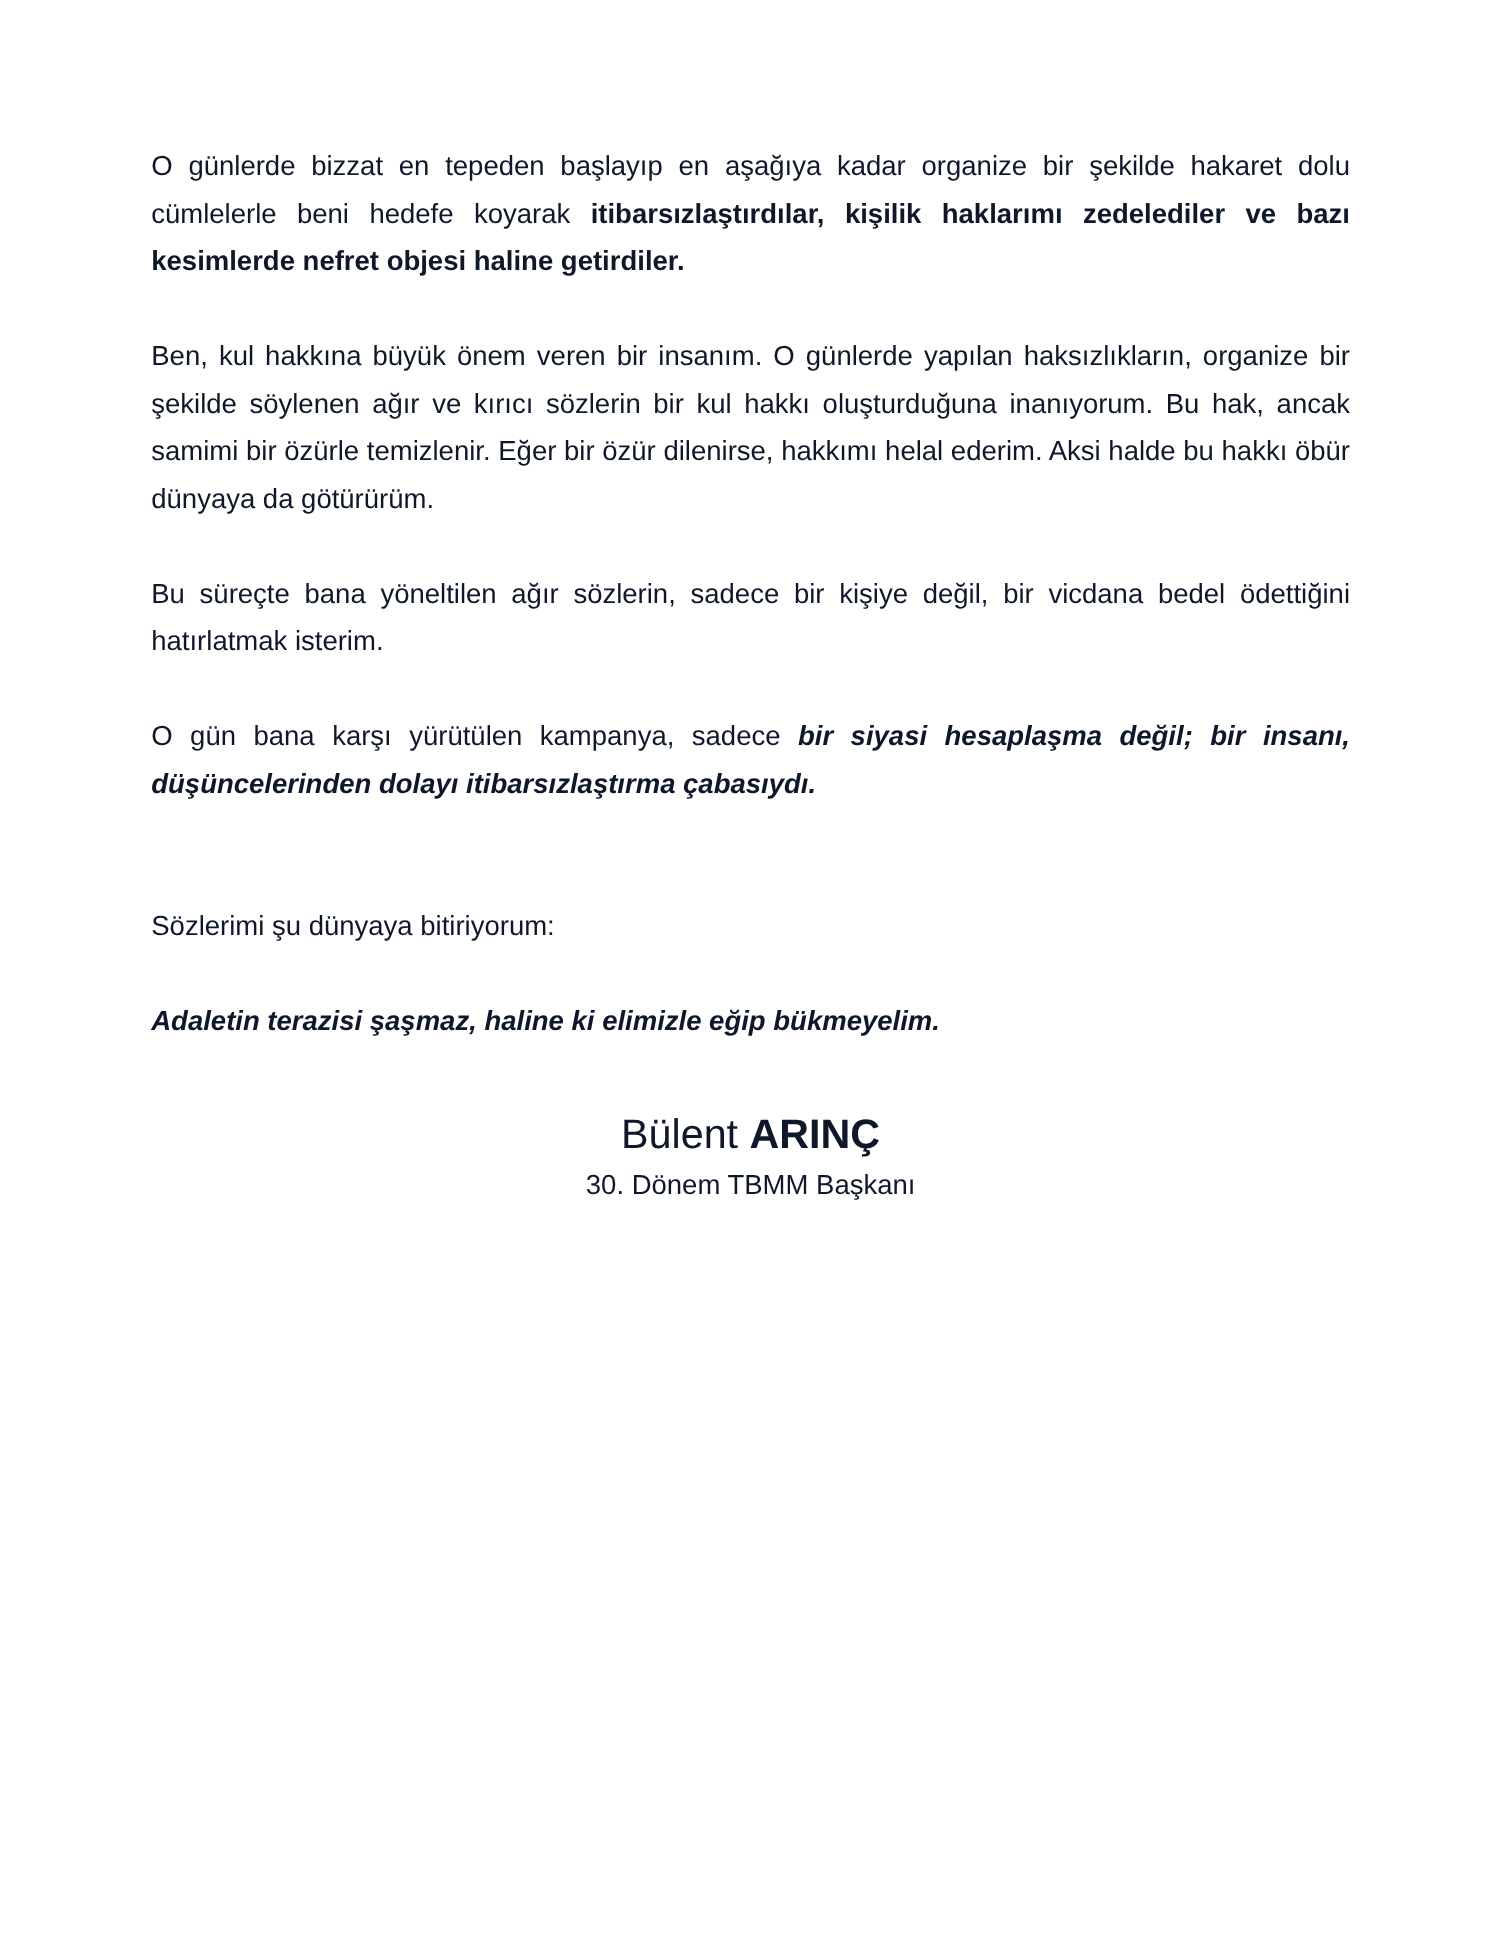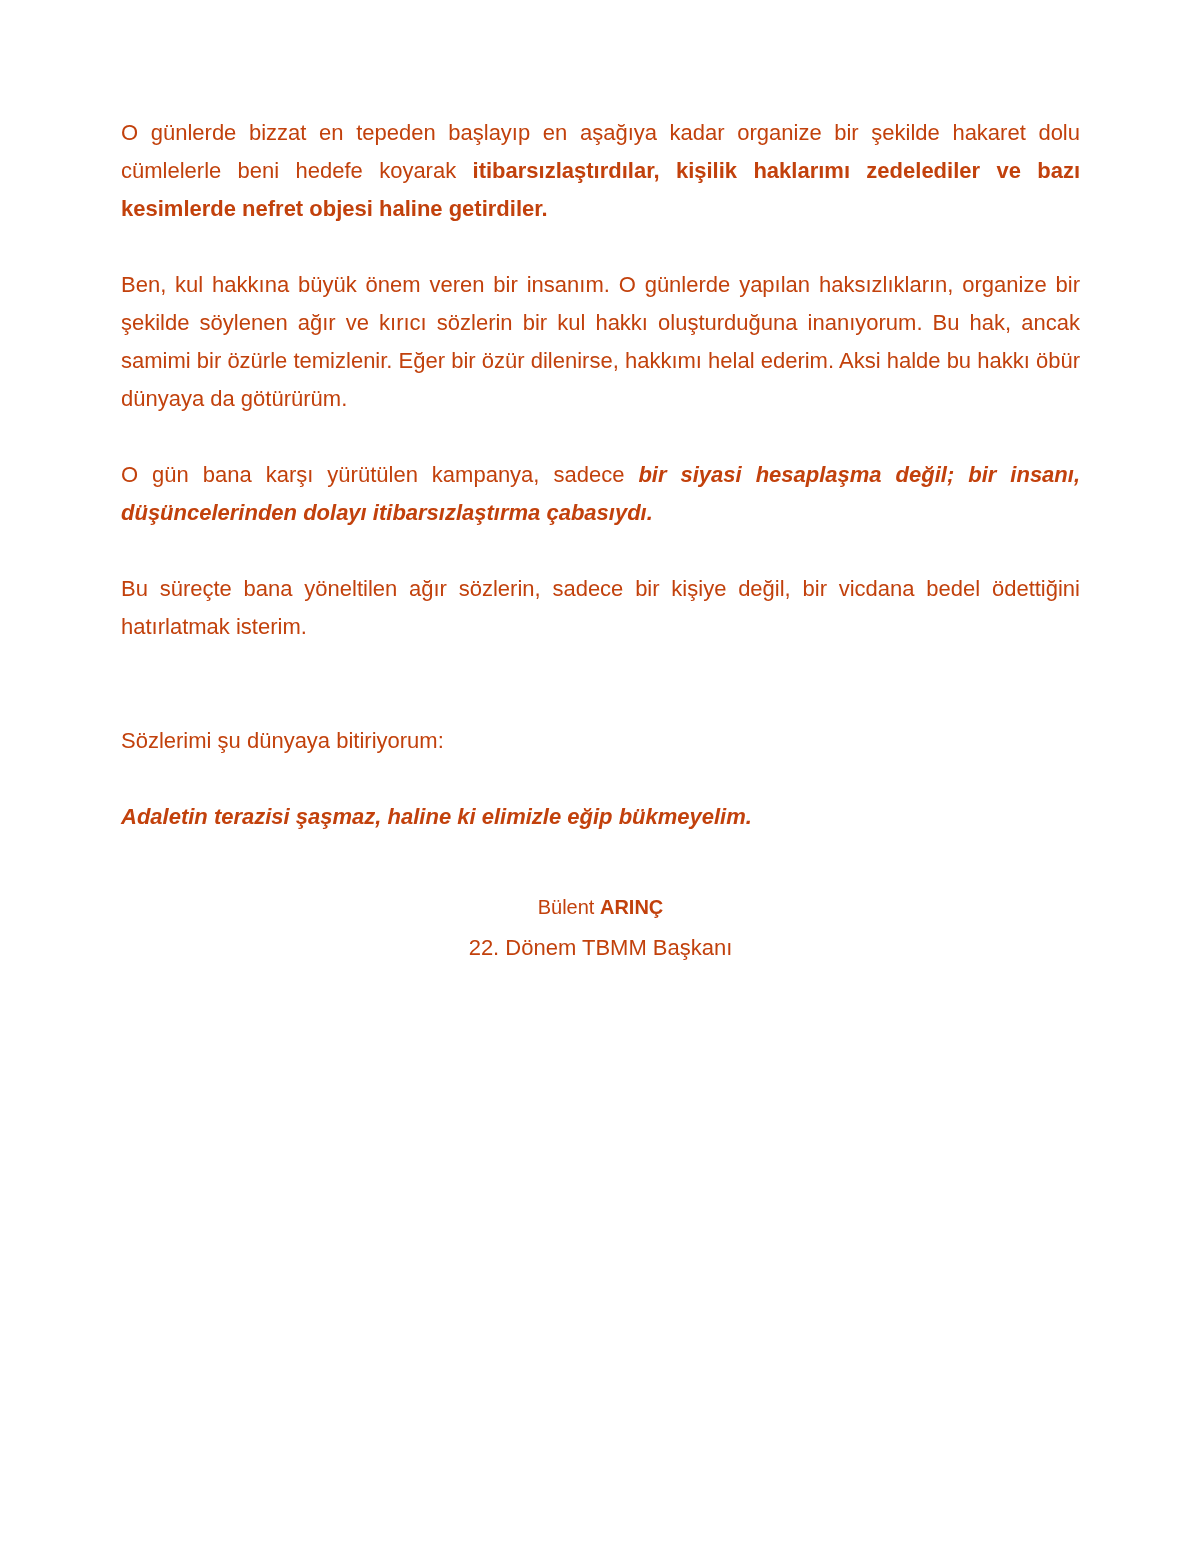--- a/index.html
+++ b/index.html
@@ -6,21 +6,21 @@
     margin: 0;
     padding: 0;
     background: #ffffff;
   }
   .page {
     position: relative;
     width: 1200px;
     height: 1552px;
     background: #ffffff;
     font-family: "Liberation Sans", sans-serif;
-    color: #c2410c;
+    color: #0f172a;
     overflow: hidden;
   }
   .content {
     position: absolute;
     left: 121px;
     top: 114px;
     width: 959px;
     font-size: 22px;
     line-height: 38px;
     text-align: justify;
@@ -29,21 +29,21 @@
     margin: 0 0 38px 0;
   }
   .run-regular { font-weight: normal; font-style: normal; }
   .run-bold { font-weight: bold; font-style: normal; }
   .run-bolditalic { font-weight: bold; font-style: italic; }
   .signature {
     margin-top: 50px;
     text-align: center;
   }
   .sig-name {
-    font-size: 20px;
+    font-size: 33px;
     line-height: 42px;
     font-weight: normal;
     margin-top: 12px;
   }
   .sig-name .name-bold { font-weight: bold; }
   .sig-title {
     font-size: 22px;
     line-height: 40px;
   }
 </style>
@@ -52,28 +52,28 @@
 
 <div class="page">
   <div class="content">
 
     <p><span class="run-regular">O günlerde bizzat en tepeden başlayıp en aşağıya kadar organize bir şekilde hakaret dolu cümlelerle beni hedefe koyarak </span><span class="run-bold">itibarsızlaştırdılar, kişilik haklarımı zedelediler ve bazı kesimlerde nefret objesi haline getirdiler.</span></p>
 
     <p><span class="run-regular">Ben, kul hakkına büyük önem veren bir insanım. O günlerde yapılan haksızlıkların, organize bir şekilde söylenen ağır ve kırıcı sözlerin bir kul hakkı oluşturduğuna inanıyorum. Bu hak, ancak samimi bir özürle temizlenir. Eğer bir özür dilenirse, hakkımı helal ederim. Aksi halde bu hakkı öbür dünyaya da götürürüm.</span></p>
 
 
 
+    <p><span class="run-regular">Bu süreçte bana yöneltilen ağır sözlerin, sadece bir kişiye değil, bir vicdana bedel ödettiğini hatırlatmak isterim.</span></p>
+
     <p><span class="run-regular">O gün bana karşı yürütülen kampanya, sadece </span><span class="run-bolditalic">bir siyasi hesaplaşma değil; bir insanı, düşüncelerinden dolayı itibarsızlaştırma çabasıydı.</span></p>
-
-    <p><span class="run-regular">Bu süreçte bana yöneltilen ağır sözlerin, sadece bir kişiye değil, bir vicdana bedel ödettiğini hatırlatmak isterim.</span></p>
 
     <p><br><span class="run-regular">Sözlerimi şu dünyaya bitiriyorum:</span></p>
 
     <p><span class="run-bolditalic">Adaletin terazisi şaşmaz, haline ki elimizle eğip bükmeyelim.</span></p>
 
 
     <div class="signature">
       <div class="sig-name"><span>Bülent </span><span class="name-bold">ARINÇ</span></div>
-      <div class="sig-title">22. Dönem TBMM Başkanı</div>
+      <div class="sig-title">30. Dönem TBMM Başkanı</div>
     </div>
 
   </div>
 </div>
 
 </body></html>

